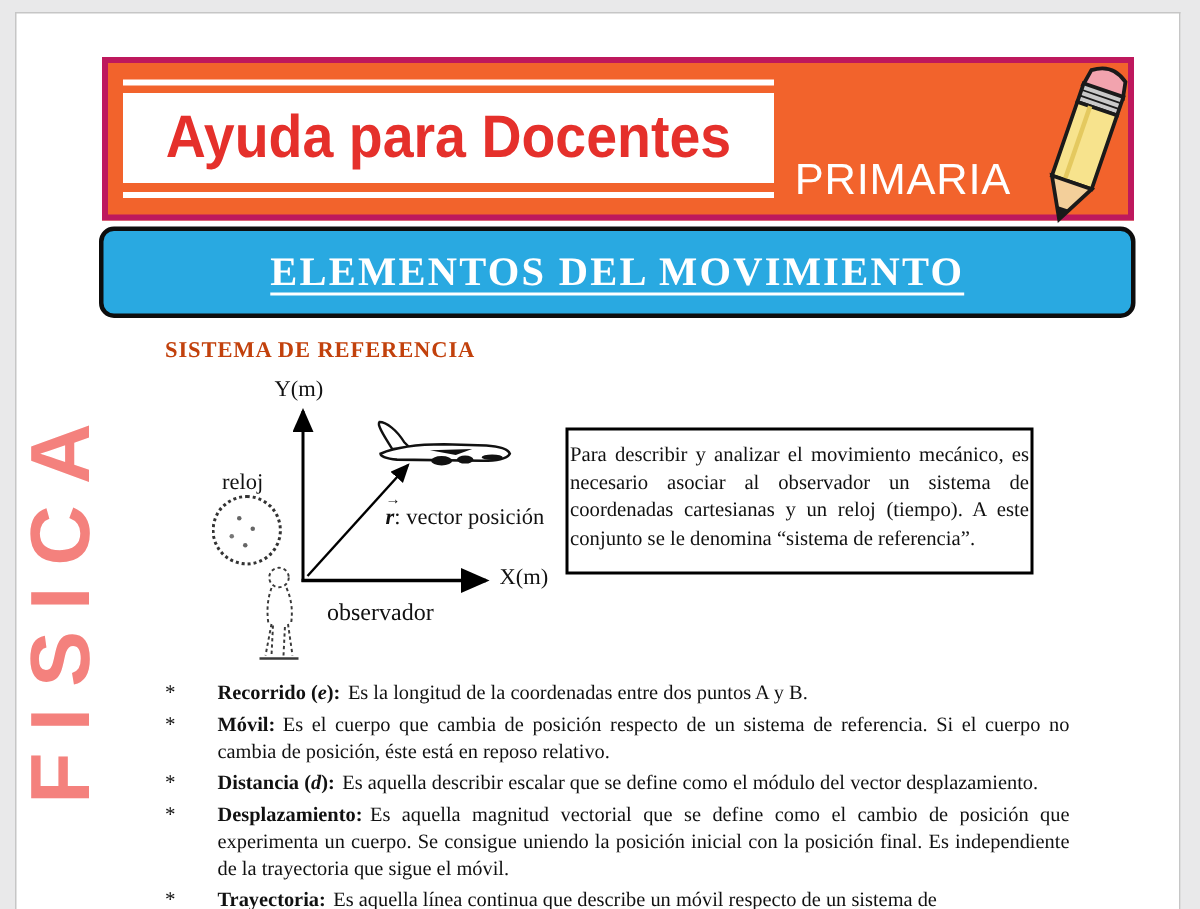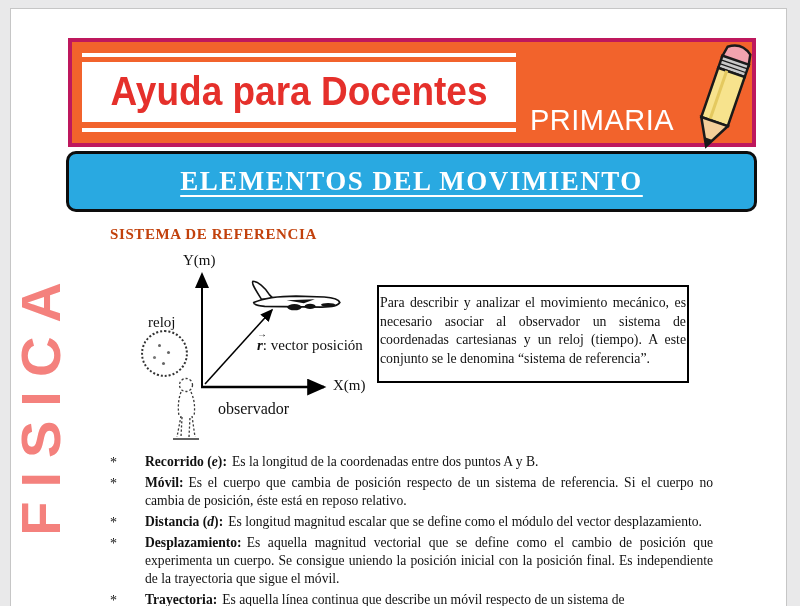--- a/index.html
+++ b/index.html
@@ -149,21 +149,21 @@
     <div class="def-item">
       <span class="def-marker">*</span>
       <span class="def-term"><span>Recorrido (</span><span class="tvar">e</span><span>):</span></span><span>Es la longitud de la coordenadas entre dos puntos A y B.</span>
     </div>
     <div class="def-item">
       <span class="def-marker">*</span>
       <span class="def-term"><span>Móvil:</span><span class="tvar"></span><span></span></span><span>Es el cuerpo que cambia de posición respecto de un sistema de referencia. Si el cuerpo no cambia de posición, éste está en reposo relativo.</span>
     </div>
     <div class="def-item">
       <span class="def-marker">*</span>
-      <span class="def-term"><span>Distancia (</span><span class="tvar">d</span><span>):</span></span><span>Es longitud magnitud escalar que se define como el módulo del vector desplazamiento.</span>
+      <span class="def-term"><span>Distancia (</span><span class="tvar">d</span><span>):</span></span><span>Es aquella describir escalar que se define como el módulo del vector desplazamiento.</span>
     </div>
     <div class="def-item">
       <span class="def-marker">*</span>
       <span class="def-term"><span>Desplazamiento:</span><span class="tvar"></span><span></span></span><span>Es aquella magnitud vectorial que se define como el cambio de posición que experimenta un cuerpo. Se consigue uniendo la posición inicial con la posición final. Es independiente de la trayectoria que sigue el móvil.</span>
     </div>
     <div class="def-item">
       <span class="def-marker">*</span>
       <span class="def-term"><span>Trayectoria:</span><span class="tvar"></span><span></span></span><span>Es aquella línea continua que describe un móvil respecto de un sistema de</span>
     </div>
   </div>

